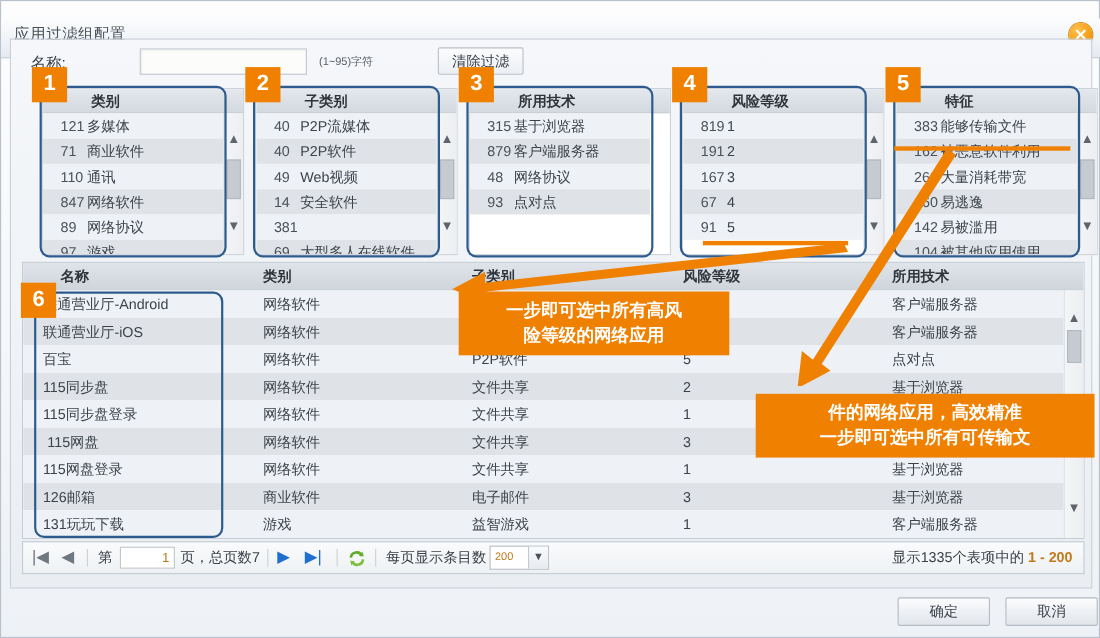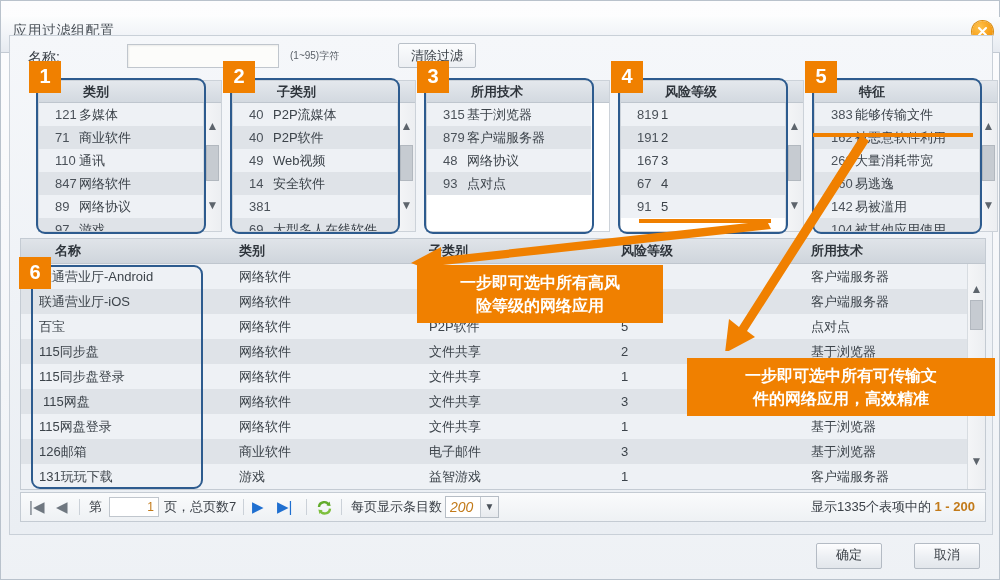--- a/index.html
+++ b/index.html
@@ -104,35 +104,35 @@
     border:1px solid #c4cbd3;box-sizing:border-box;}
   .pg{position:absolute;top:0;height:28px;line-height:28px;font-size:13px;color:#3b4148;}
   .pgi{color:#6f7780;font-size:15px;cursor:pointer;}
   .pgi.act{color:#1f6fd0;}
   .pginput{position:absolute;top:4px;width:50px;height:20px;background:#fff;
     border:1px solid #c0c6cd;box-sizing:border-box;text-align:right;padding-right:4px;
     font-size:12px;color:#c27a19;line-height:18px;}
   .sep{position:absolute;top:6px;width:1px;height:16px;background:#cbd1d8;}
   .pgsel{position:absolute;top:3px;width:54px;height:22px;background:#fff;
     border:1px solid #b6bdc5;box-sizing:border-box;}
-  .pgsel .v{position:absolute;left:4px;top:0;line-height:20px;font-size:14px;color:#c27a19;font-style:italic;}
+  .pgsel .v{position:absolute;left:4px;top:0;line-height:20px;font-size:10px;color:#c27a19;}
   .pgsel .dd{position:absolute;right:0;top:0;width:18px;height:20px;
     background:linear-gradient(180deg,#fafbfc 0%,#e7eaee 100%);
     border-left:1px solid #c3c9d0;box-sizing:border-box;text-align:center;
     line-height:19px;font-size:10px;color:#4a5159;}
   .refresh{position:absolute;top:6px;font-size:15px;color:#5aa52a;cursor:pointer;}
   .rightinfo{position:absolute;right:10px;top:0;height:28px;line-height:28px;
     font-size:13px;color:#3b4148;}
   .rightinfo b{color:#c27a19;font-weight:bold;}
 
   
-  .fbtn{position:absolute;top:542px;width:66px;height:26px;
+  .fbtn{position:absolute;top:542px;width:84px;height:26px;
     background:linear-gradient(180deg,#fdfdfe 0%,#eceff3 55%,#e2e6eb 100%);
     border:1px solid #b4bbc4;border-radius:2px;box-sizing:border-box;
-    text-align:center;line-height:24px;font-size:13px;color:#3b4148;cursor:pointer;font-family:Liberation Mono, monospace;}
+    text-align:center;line-height:24px;font-size:13px;color:#3b4148;cursor:pointer;}
   #btn-ok{left:815px;}
   #btn-cancel{left:913px;}
 
   
   .callout{position:absolute;background:#f08000;color:#fff;font-weight:bold;
     font-size:16px;line-height:23px;text-align:center;padding:6px 9px;
     box-sizing:border-box;z-index:40;}
   .arrowsvg{position:absolute;z-index:39;pointer-events:none;}
   .uline{position:absolute;height:4px;background:#f08000;z-index:35;}
 </style>
@@ -443,22 +443,22 @@
 
   <svg class="arrowsvg" style="left:690px;top:130px;" width="180" height="220">
     <path d="M170 4 L48 196 L38 188 L34 222 L64 206 L56 200 L178 10 Z" fill="#f08000"></path>
   </svg>
 
   <div class="callout" style="left:416px;top:264px;width:246px;">
     <div>一步即可选中所有高风</div>
     <div>险等级的网络应用</div>
   </div>
   <div class="callout" style="left:686px;top:357px;width:308px;">
+    <div>件的网络应用，高效精准</div>
     <div>一步即可选中所有可传输文</div>
-    <div>件的网络应用，高效精准</div>
   </div>
 
 <div class="badge" style="left: 28px; top: 60px;">1</div>
     <div class="badge" style="left: 222px; top: 60px;">2</div>
     <div class="badge" style="left: 416px; top: 60px;">3</div>
     <div class="badge" style="left: 610px; top: 60px;">4</div>
     <div class="badge" style="left: 804px; top: 60px;">5</div>
     <div class="badge" style="left: 18px; top: 256px;">6</div>
   </div>
 

